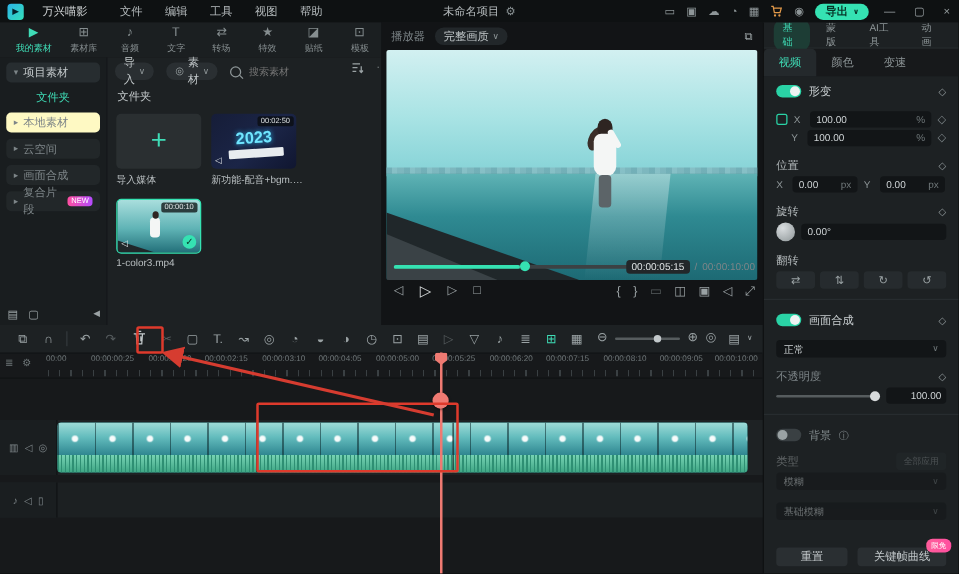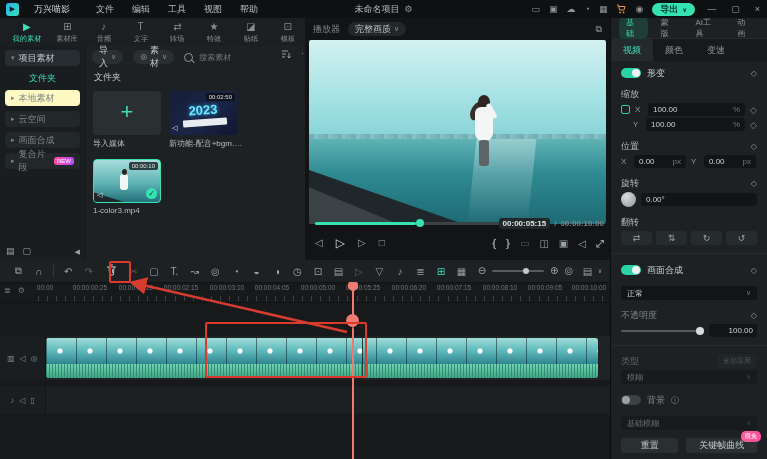--- a/index.html
+++ b/index.html
@@ -59,21 +59,21 @@
   .sea{position:absolute;top:54%;left:0;right:0;bottom:0;background:linear-gradient(#5fb3b5 0%,#2f8a92 40%,#1d6a74 100%);}
   .glare{position:absolute;top:54%;left:55%;width:60px;bottom:0;background:linear-gradient(rgba(255,255,255,.35),rgba(255,255,255,0));transform:skewX(-6deg);}
   .deck{position:absolute;left:0;bottom:0;width:52%;height:42%;background:#20272a;clip-path:polygon(0 100%,0 30%,100% 100%);}
   .deck2{position:absolute;left:0;bottom:0;width:30%;height:20%;background:#3a4246;clip-path:polygon(0 100%,0 0,100% 100%);}
   .person{position:absolute;left:54%;top:30%;width:30px;height:80px;}
   .hair{position:absolute;left:9px;top:0;width:12px;height:14px;border-radius:50% 50% 40% 40%;background:#2e2522;}
   .hairflow{position:absolute;left:2px;top:6px;width:12px;height:20px;border-radius:60% 20% 60% 40%;background:#3a2e29;transform:rotate(18deg);}
   .shirt{position:absolute;left:6px;top:12px;width:18px;height:34px;border-radius:6px 6px 8px 8px;background:#f4f6f5;}
   .arm{position:absolute;left:20px;top:8px;width:5px;height:16px;border-radius:3px;background:#f4f6f5;transform:rotate(-30deg);}
   .legs{position:absolute;left:10px;top:45px;width:10px;height:26px;background:#5c6468;border-radius:3px;}
-  #preview-bottom{position:absolute;left:0;bottom:8px;width:100%;height:34px;font-weight:bold;}
+  #preview-bottom{position:absolute;left:0;bottom:18px;width:100%;height:34px;}
   .scrub{position:absolute;left:10px;top:4px;width:195px;height:3px;background:#3c4144;border-radius:2px;}
   .scrub-fill{width:52%;height:100%;background:#35e2b2;border-radius:2px;}
   .scrub-knob{position:absolute;left:52%;top:-3px;width:8px;height:8px;border-radius:50%;background:#35e2b2;}
   #time-cluster{position:absolute;right:6px;top:0;display:flex;align-items:center;gap:4px;font-size:8px;}
   #time-cur{background:#22272a;border-radius:3px;padding:1px 4px;color:#dfe3e4;}
   #transport{position:absolute;left:10px;bottom:3px;display:flex;gap:13px;}
   #pv-right-ics{position:absolute;right:6px;bottom:3px;display:flex;gap:10px;}
   
   #inspector{top:18px;left:610px;width:157px;height:441px;background:#1d2123;border-left:1px solid #0b0d0e;box-sizing:border-box;overflow:hidden;}
   #insp-tabs{display:flex;height:22px;background:#17191b;}
@@ -369,23 +369,20 @@
     </div>
 
     <div class="sec">
       <div class="sec-head">
         <span class="toggle"></span>
         <span>形变</span>
         <span class="kf">◇</span>
       </div>
     </div>
     <div class="sec">
-      <div class="lblrow">
-          <span>缩放</span>
-        </div>
       <div class="axisrow">
         <span class="chain"></span>
         <span class="ax">X</span>
         <div class="fld" style="flex:1;">
           <span>100.00</span>
           <span class="unit">%</span>
         </div>
         <span class="kf dim">◇</span>
       </div>
       <div class="axisrow">
@@ -457,35 +454,35 @@
       <div class="lblrow">
           <span class="dim">不透明度</span>
         <span class="kf">◇</span>
         </div>
       <div class="axisrow">
         <div class="opslider"></div>
         <div class="valbox">100.00</div>
       </div>
     </div>
     <div class="divider"></div>
+    <div class="sec">
+      <div class="sec-head">
+        <span class="toggle off"></span>
+        <span class="dim">背景</span>
+        <span class="dim" style="font-size:8px;">ⓘ</span>
+      </div>
+    </div>
     <div class="sec ghost">
       <div class="lblrow">
           <span>类型</span>
         <span class="applyall" style="opacity:1;">全部应用</span>
         </div>
       <div class="ddl">
         <span>模糊</span>
         <span class="cv">∨</span>
-      </div>
-    </div>
-    <div class="sec">
-      <div class="sec-head">
-        <span class="toggle off"></span>
-        <span class="dim">背景</span>
-        <span class="dim" style="font-size:8px;">ⓘ</span>
       </div>
     </div>
     <div class="sec ghost">
       <div class="ddl">
         <span>基础模糊</span>
         <span class="cv">∨</span>
       </div>
     </div>
     <div class="sec" style="position:absolute;bottom:4px;left:0;right:0;display:flex;gap:8px;align-items:center;">
       <span class="footbtn" style="flex:1;">重置</span>

